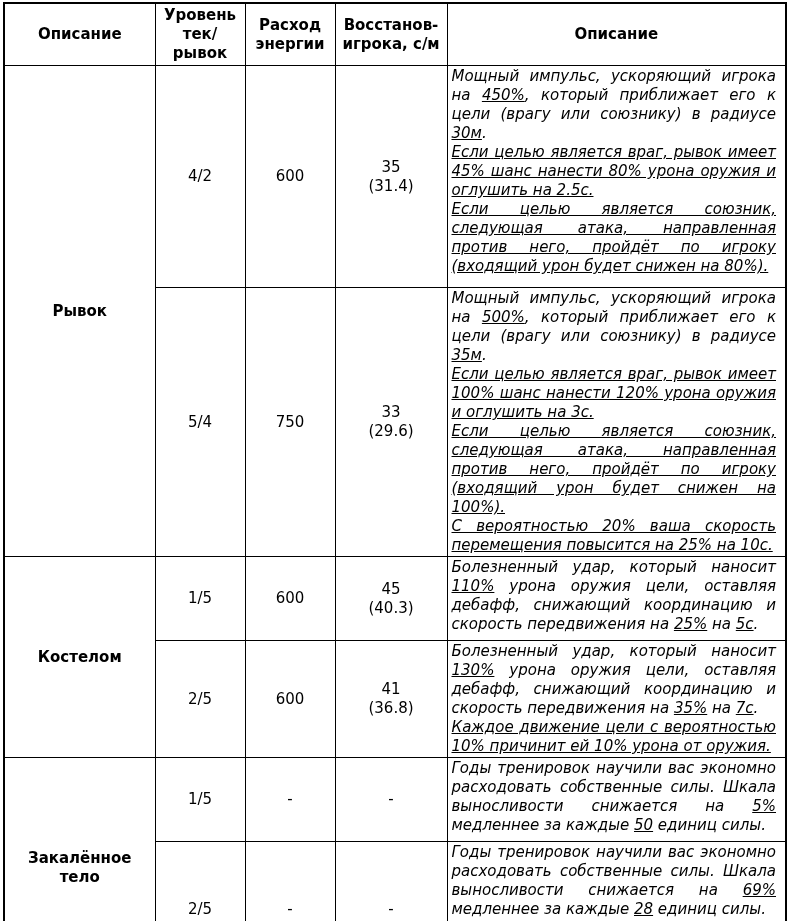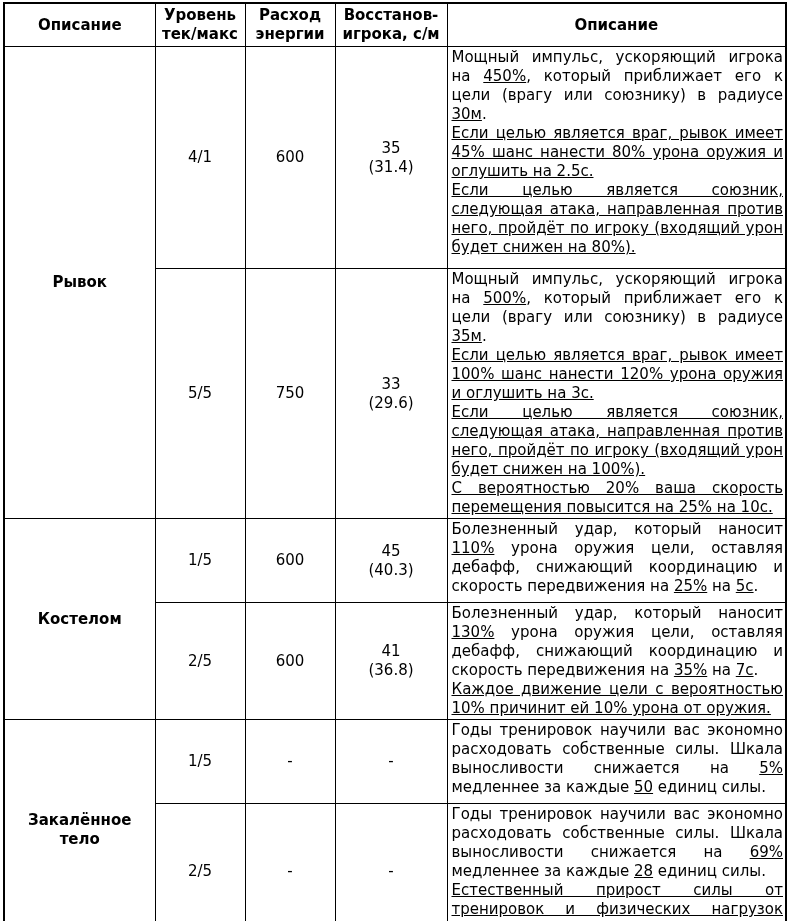--- a/index.html
+++ b/index.html
@@ -40,21 +40,22 @@
     text-align: center;
     padding: 2px 14px;
   }
   td.num-cell {
     text-align: center;
     white-space: pre-line;
   }
   td.desc-cell {
     vertical-align: top;
     text-align: justify;
-    padding: 1px 2px 1px 4px;
+    padding: 1px 9px 1px 4px;
+    font-style: italic;
   }
   .para {
     text-align: justify;
   }
   .para span.u {
     text-decoration: underline;
   }
   tr.hr  { height: 38px; }
   tr.r1  { height: 222px; }
   tr.r2  { height: 246px; }
@@ -71,44 +72,44 @@
     <col style="width:151px">
     <col style="width:90px">
     <col style="width:90px">
     <col style="width:112px">
     <col>
   </colgroup>
   <thead>
     <tr class="hr">
       <th>Описание</th>
       <th>Уровень
-тек/макс</th>
+тек/рывок</th>
       <th>Расход
 энергии</th>
       <th>Восстанов-
 игрока, с/м</th>
       <th>Описание</th>
     </tr>
   </thead>
   <tbody>
 
     <tr class="r1">
       <td class="name-cell" rowspan="2">Рывок</td>
-      <td class="num-cell">4/1</td>
+      <td class="num-cell">4/2</td>
       <td class="num-cell">600</td>
       <td class="num-cell">35
 (31.4)</td>
       <td class="desc-cell">
           <div class="para"><span>Мощный импульс, ускоряющий игрока на </span><span class="u">450%</span><span>, который приближает его к цели (врагу или союзнику) в радиусе </span><span class="u">30м</span><span>.</span></div>
           <div class="para"><span class="u">Если целью является враг, рывок имеет 45% шанс нанести 80% урона оружия и оглушить на 2.5с.</span></div>
           <div class="para"><span class="u">Если целью является союзник, следующая атака, направленная против него, пройдёт по игроку (входящий урон будет снижен на 80%).</span></div>
         </td>
     </tr>
     <tr class="r2">
-      <td class="num-cell">5/5</td>
+      <td class="num-cell">5/4</td>
       <td class="num-cell">750</td>
       <td class="num-cell">33
 (29.6)</td>
       <td class="desc-cell">
           <div class="para"><span>Мощный импульс, ускоряющий игрока на </span><span class="u">500%</span><span>, который приближает его к цели (врагу или союзнику) в радиусе </span><span class="u">35м</span><span>.</span></div>
           <div class="para"><span class="u">Если целью является враг, рывок имеет 100% шанс нанести 120% урона оружия и оглушить на 3с.</span></div>
           <div class="para"><span class="u">Если целью является союзник, следующая атака, направленная против него, пройдёт по игроку (входящий урон будет снижен на 100%).</span></div>
           <div class="para"><span class="u">С вероятностью 20% ваша скорость перемещения повысится на 25% на 10с.</span></div>
         </td>
     </tr>

